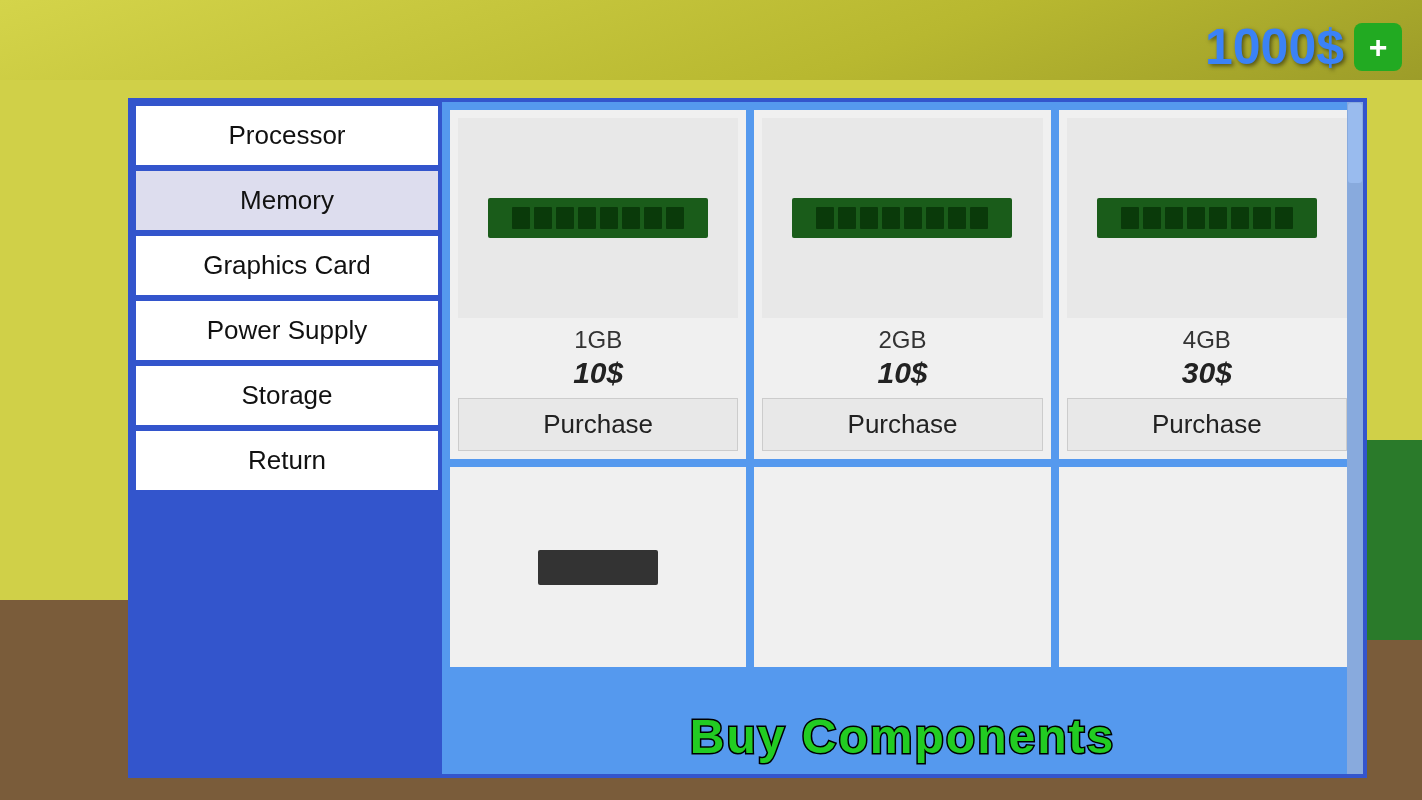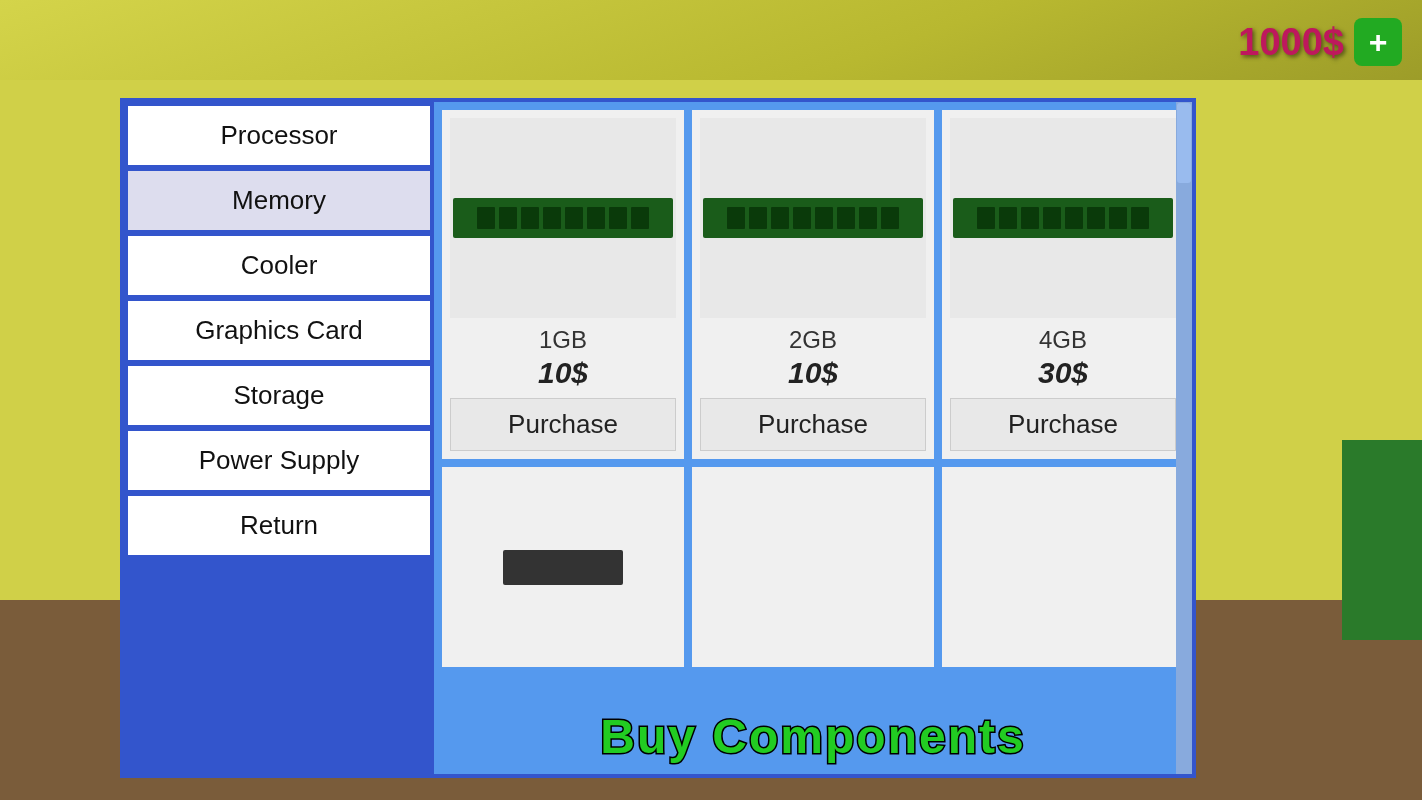--- a/index.html
+++ b/index.html
@@ -64,22 +64,22 @@
       position: absolute;
       top: 18px;
       right: 20px;
       display: flex;
       align-items: center;
       gap: 10px;
       z-index: 10;
     }
 
     .money-amount {
-      color: #be185d;
-      font-size: 38px;
+      color: #3b82f6;
+      font-size: 50px;
       font-weight: bold;
       text-shadow: 2px 2px 4px rgba(0,0,0,0.5);
     }
 
     .money-add-btn {
       background: #22aa22;
       color: white;
       border: none;
       border-radius: 8px;
       width: 48px;
@@ -89,22 +89,22 @@
       cursor: pointer;
       display: flex;
       align-items: center;
       justify-content: center;
     }
 
     
     .main-panel {
       position: absolute;
       top: 98px;
-      left: 120px;
-      width: 1076px;
+      left: 128px;
+      width: 1239px;
       height: 680px;
       display: flex;
       z-index: 5;
       border: 4px solid #3355cc;
       background: #5eead4;
     }
 
     
     .sidebar {
       width: 310px;
@@ -288,30 +288,27 @@
 <div class="main-panel">
 
   <div class="sidebar">
     <div class="sidebar-item">
       <span>Processor</span>
     </div>
     <div class="sidebar-item active">
       <span>Memory</span>
     </div>
     <div class="sidebar-item">
-      <span>Cooler</span>
-    </div>
-    <div class="sidebar-item">
       <span>Graphics Card</span>
     </div>
     <div class="sidebar-item">
+      <span>Power Supply</span>
+    </div>
+    <div class="sidebar-item">
       <span>Storage</span>
-    </div>
-    <div class="sidebar-item">
-      <span>Power Supply</span>
     </div>
     <div class="sidebar-item">
       <span>Return</span>
     </div>
   </div>
 
   <div class="content-area">
 
     <div class="products-grid">
 

